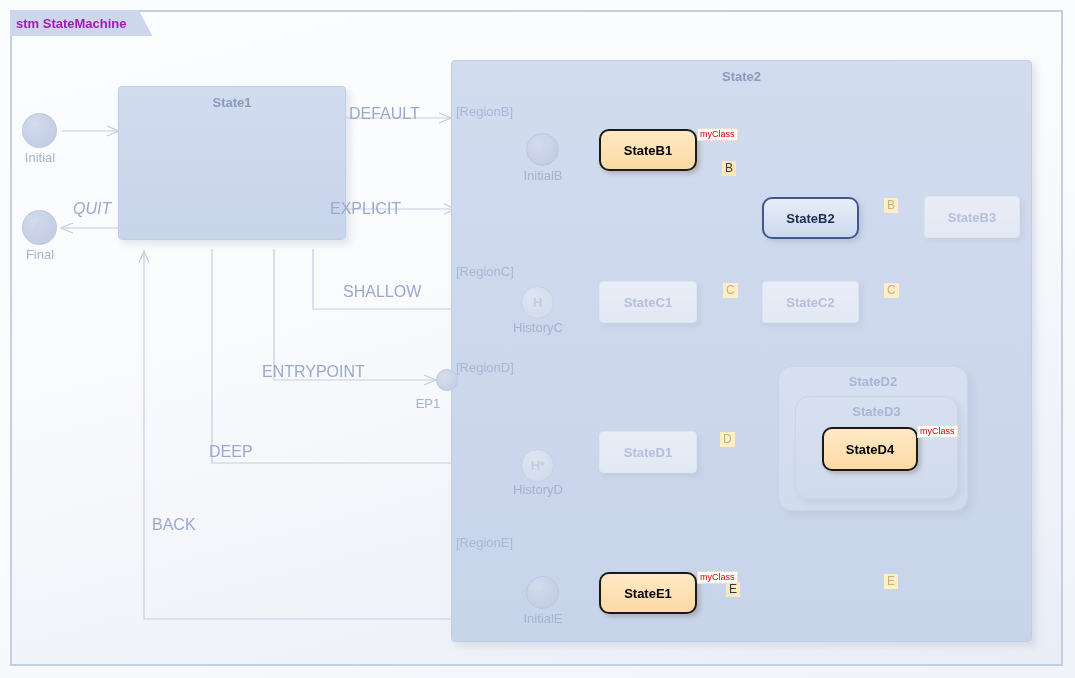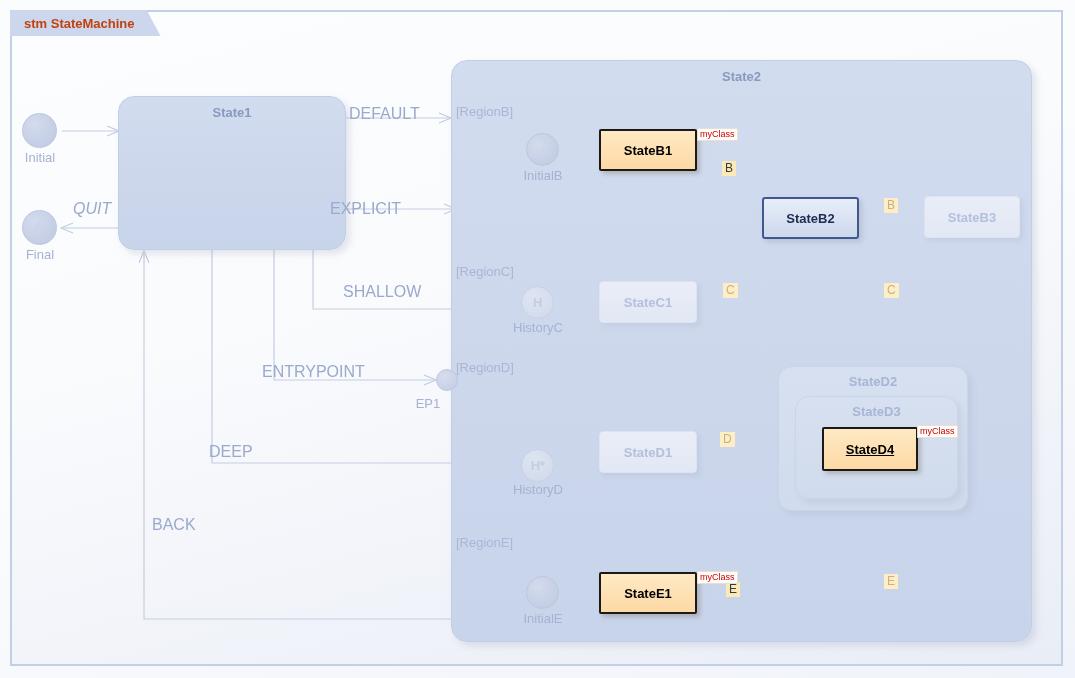--- a/index.html
+++ b/index.html
@@ -19,24 +19,24 @@
     position:absolute;left:10px;top:10px;
     width:1053px;height:656px;
     border:2px solid #c3cfe6;
     background:linear-gradient(165deg,#fcfdfe 0%,#fafbfd 40%,#e9edf6 100%);
     box-sizing:border-box;
   }
   #title-tab{
     position:absolute;left:10px;top:10px;
     height:26px;
     background:#ccd6ec;
-    color:#c2410c;
+    color:#a21caf;
     font-weight:bold;font-size:13px;
     display:flex;align-items:center;
-    padding:0 26px 0 14px;
+    padding:0 26px 0 6px;
     box-sizing:border-box;
     clip-path:polygon(0 0,calc(100% - 14px) 0,100% 100%,0 100%);
     z-index:40;
   }
 
   #svg-layer{position:absolute;left:0;top:0;width:1075px;height:678px;pointer-events:none;z-index:5;}
   #node-layer{position:absolute;left:0;top:0;width:1075px;height:678px;z-index:10;}
 
   
   .node{position:absolute;box-sizing:border-box;}
@@ -46,21 +46,21 @@
     border-radius:4px;
     background:linear-gradient(180deg,#e9edf7 0%,#e2e8f4 100%);
     border:1px solid #dde3f0;
     color:#b4c0dd;
     font-weight:bold;font-size:13px;
     display:flex;align-items:center;justify-content:center;
     box-shadow:3px 3px 5px rgba(150,160,185,.18);
   }
   
   .state-container{
-    border-radius:16px;
+    border-radius:4px;
     background:linear-gradient(180deg,#d2dcef 0%,#ccd7ec 55%,#c8d4ea 100%);
     border:1px solid #c2cee6;
     color:#8a99bd;
     font-weight:bold;font-size:13px;
     box-shadow:4px 4px 7px rgba(150,160,185,.25);
   }
   .state-container > .container-label{
     position:absolute;left:0;right:0;top:8px;text-align:center;
   }
   
@@ -71,31 +71,31 @@
     color:#a8b5d4;
     font-weight:bold;font-size:13px;
     box-shadow:4px 4px 6px rgba(150,160,185,.2);
   }
   .state-nested > .container-label{
     position:absolute;left:0;right:0;top:7px;text-align:center;
   }
 
   
   .state-hi-orange{
-    border-radius:2px;
+    border-radius:10px;
     background:linear-gradient(180deg,#ffe9c4 0%,#fdd9a4 100%);
     border:2px solid #1a1a1a;
     color:#000;
     font-weight:bold;font-size:13px;
     display:flex;align-items:center;justify-content:center;
     box-shadow:3px 3px 4px rgba(120,110,90,.35);
   }
   
   .state-hi-blue{
-    border-radius:3px;
+    border-radius:10px;
     background:linear-gradient(180deg,#e8eef9 0%,#ccd8ec 100%);
     border:2px solid #41588f;
     color:#1c2c52;
     font-weight:bold;font-size:13px;
     display:flex;align-items:center;justify-content:center;
     box-shadow:3px 3px 5px rgba(140,150,175,.35);
   }
 
   
   .pseudo-initial{
@@ -234,21 +234,21 @@
   </svg>
 
   <div id="node-layer">
 
     <div class="node pseudo-initial" style="left:22px;top:113px;width:35px;height:35px;"></div>
     <div class="pseudo-label" style="left:0px;top:150px;width:80px;">Initial</div>
 
     <div class="node pseudo-final" style="left:22px;top:210px;width:35px;height:35px;"></div>
     <div class="pseudo-label" style="left:0px;top:247px;width:80px;">Final</div>
 
-    <div class="node state-container" style="left:118px;top:96px;width:228px;height:154px;">
+    <div class="node state-container" style="left:118px;top:86px;width:228px;height:154px;">
       <div class="container-label">State1</div>
     </div>
 
     <div class="trans-label" style="left:73px;top:200px;font-style:italic;">QUIT</div>
     <div class="trans-label" style="left:349px;top:105px;">DEFAULT</div>
     <div class="trans-label" style="left:330px;top:200px;">EXPLICIT</div>
     <div class="trans-label" style="left:343px;top:283px;">SHALLOW</div>
     <div class="trans-label" style="left:262px;top:363px;">ENTRYPOINT</div>
     <div class="trans-label" style="left:209px;top:443px;">DEEP</div>
     <div class="trans-label" style="left:152px;top:516px;">BACK</div>
@@ -284,20 +284,23 @@
     <div class="region-label" style="left:456px;top:264px;">[RegionC]</div>
 
     <div class="node pseudo-history" style="left:521px;top:286px;width:33px;height:33px;">
       <span>H</span>
     </div>
     <div class="pseudo-label" style="left:493px;top:320px;width:90px;">HistoryC</div>
 
     <div class="node state-dim" style="left:599px;top:281px;width:98px;height:42px;">
       <span>StateC1</span>
     </div>
+    <div class="node state-dim" style="left:762px;top:281px;width:97px;height:42px;">
+      <span>StateC2</span>
+    </div>
 
     <div class="event-badge" style="left:723px;top:283px;">C</div>
     <div class="event-badge" style="left:884px;top:283px;">C</div>
 
     <div class="region-label" style="left:456px;top:360px;">[RegionD]</div>
 
     <div class="node pseudo-history" style="left:521px;top:449px;width:33px;height:33px;">
       <span>H*</span>
     </div>
     <div class="pseudo-label" style="left:493px;top:482px;width:90px;">HistoryD</div>
@@ -305,21 +308,21 @@
     <div class="node state-dim" style="left:599px;top:431px;width:98px;height:42px;">
       <span>StateD1</span>
     </div>
 
     <div class="node state-nested" style="left:778px;top:366px;width:190px;height:145px;">
       <div class="container-label">StateD2</div>
     </div>
     <div class="node state-nested" style="left:795px;top:396px;width:163px;height:103px;">
       <div class="container-label">StateD3</div>
     </div>
-    <div class="node state-hi-orange" style="left:822px;top:427px;width:96px;height:44px;text-decoration:underline;">
+    <div class="node state-hi-orange" style="left:822px;top:427px;width:96px;height:44px;">
       <span>StateD4</span>
     </div>
     <div class="myclass-tag" style="left:917px;top:425px;">myClass</div>
 
     <div class="event-badge" style="left:720px;top:432px;">D</div>
 
     <div class="region-label" style="left:456px;top:535px;">[RegionE]</div>
 
     <div class="node pseudo-initial" style="left:526px;top:576px;width:33px;height:33px;"></div>
     <div class="pseudo-label" style="left:498px;top:611px;width:90px;">InitialE</div>

